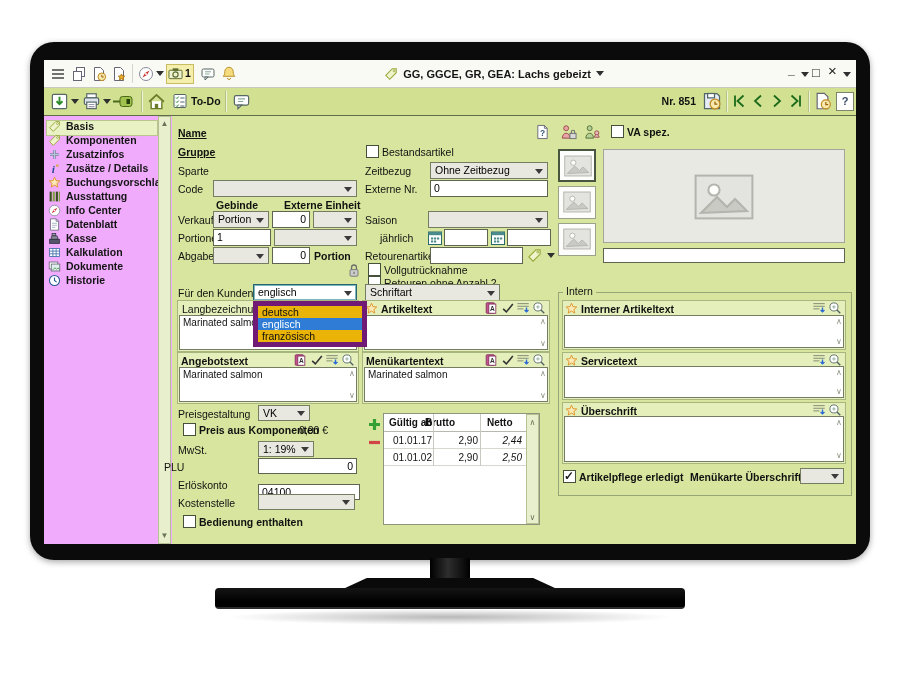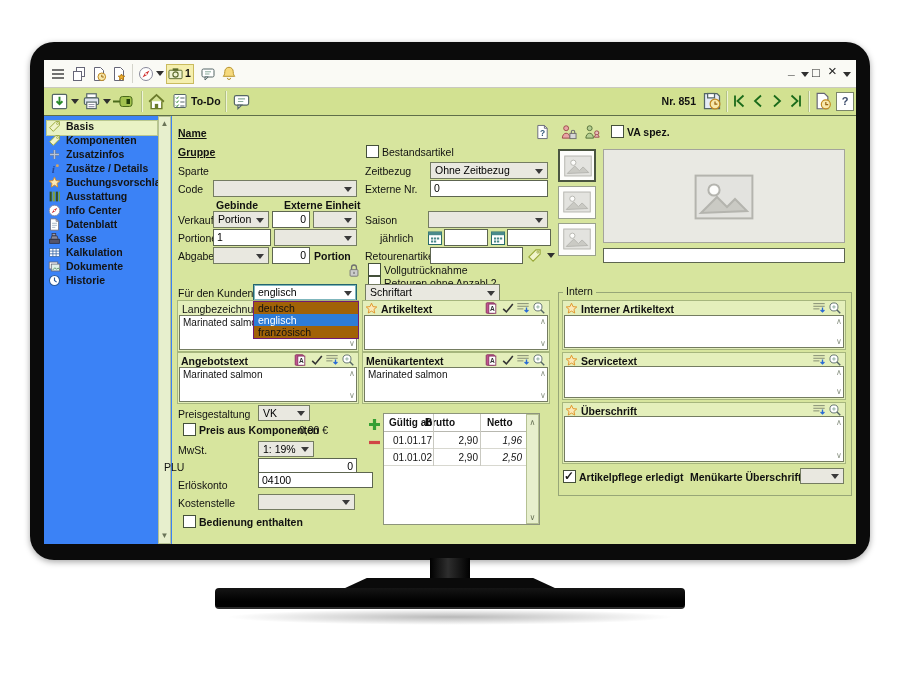--- a/index.html
+++ b/index.html
@@ -7,21 +7,21 @@
   #monitor{position:absolute;left:30px;top:42px;width:840px;height:518px;background:#0b0b0b;border-radius:24px;box-shadow:0 2px 6px rgba(0,0,0,.35);}
   #screen{position:absolute;left:44px;top:60px;width:812px;height:484px;background:#d7e59e;overflow:hidden;}
   
   #neck{position:absolute;left:430px;top:558px;width:40px;height:26px;background:linear-gradient(90deg,#000 0%,#2e2e2e 45%,#000 100%);}
   #base-step{position:absolute;left:320px;top:578px;width:260px;height:12px;background:#0a0a0a;clip-path:polygon(8% 100%,18% 0,82% 0,92% 100%);}
   #base-bar{position:absolute;left:215px;top:588px;width:470px;height:19px;background:linear-gradient(#151515,#000 70%);border-radius:4px;border-bottom:2px solid #2b2b2b;}
   #base-shadow{position:absolute;left:225px;top:609px;width:450px;height:16px;background:radial-gradient(ellipse at center,rgba(0,0,0,.28),rgba(0,0,0,0) 70%);}
   
   #menubar{position:absolute;left:0;top:0;width:812px;height:27px;background:#fafaf5;border-bottom:1px solid #c9c9bf;}
   #toolbar{position:absolute;left:0;top:28px;width:812px;height:27px;background:#d2e191;border-bottom:1px solid #5f6e49;}
-  #sidebar{position:absolute;left:0;top:56px;width:128px;height:428px;background:#3b82f6;}
+  #sidebar{position:absolute;left:0;top:56px;width:128px;height:428px;background:#f0abfc;}
   .lbl{position:absolute;font-size:10.5px;color:#111;white-space:nowrap;line-height:13px;}
   .b{font-weight:bold;}
   .u{text-decoration:underline;}
   .inp{position:absolute;background:#fff;border:1px solid #5d6550;font-size:10.5px;line-height:15px;padding:0 3px;box-sizing:border-box;overflow:hidden;white-space:nowrap;}
   .ar{text-align:right;}
   .cmb{position:absolute;background:#e9e8e0;border:1px solid #747c61;font-size:10.5px;line-height:15px;padding:0 16px 0 4px;box-sizing:border-box;overflow:hidden;white-space:nowrap;}
   .cmb::after{content:"";position:absolute;right:4px;top:50%;margin-top:-2px;border:4px solid transparent;border-top:5px solid #3a3a3a;}
   .cmb.focus{border:1px solid #25656f;box-shadow:inset 0 0 0 1px #7fb6bd;}
   .chk{position:absolute;width:11px;height:11px;background:#fff;border:1px solid #44503a;box-sizing:content-box;}
   .chk.on::after{content:"\2713";position:absolute;left:0px;top:-2px;font-size:12px;font-weight:bold;color:#1a1a1a;}
@@ -31,21 +31,21 @@
   .ic{position:absolute;display:block;}
   .ic svg{width:100%;height:100%;display:block;}
   .caret{position:absolute;width:0;height:0;border:4px solid transparent;border-top:5px solid #2f2f2f;}
   .sep-v{position:absolute;width:1px;background:#b3c186;border-right:1px solid #eef4d8;}
   .msep{position:absolute;width:1px;background:#d4d4cb;}
   .tbtn{position:absolute;}
   .side-item{position:absolute;left:2px;width:110px;height:13px;cursor:default;}
   .side-item .silbl{position:absolute;left:20px;top:0;font-size:10.5px;font-weight:bold;color:#141414;white-space:nowrap;}
   .side-item .sic{position:absolute;left:2px;top:0px;width:13px;height:13px;}
   .wg{font-size:12px;color:#222;}
-  .ddl{position:absolute;background:#a16207;border:1px solid #701a75;z-index:40;}
+  .ddl{position:absolute;background:#eab308;border:5px solid #701a75;z-index:40;}
   .ddi{height:12px;font-size:10.5px;line-height:12px;padding:0 4px;color:#111;white-space:nowrap;}
   .ddi.sel{background:#2e7cd6;color:#fff;}
   .thumb{position:absolute;width:38px;height:33px;background:#fdfdfb;border:1px solid #9aa28c;box-sizing:border-box;padding:3px;}
   .thumb.sel{border:2px solid #4a5540;}
   .gb{position:absolute;border:1px solid #97a677;}
   .gb-legend{position:absolute;background:#d7e59e;padding:0 3px;font-size:10.5px;color:#111;}
   .pt-hcell{position:absolute;font-size:10px;font-weight:bold;color:#111;line-height:14px;}
   .pt-cell{position:absolute;font-size:10px;color:#111;line-height:13px;text-align:right;}
   .it{font-style:italic;}
   .scrtrack{position:absolute;background:#e7efcd;border:1px solid #b5c193;box-sizing:border-box;}
@@ -113,20 +113,30 @@
           <path d="M5 5.8h6M5 8h4.5" stroke="#8a9" fill="none"></path>
         </svg>
       </span>
     <span class="ic" style="left:177px;top:5px;width:16px;height:17px">
         <svg viewBox="0 0 16 16">
           <path d="M8 1.8a4.2 4.2 0 0 1 4.2 4.2c0 3.2 1 4.2 1.6 4.8H2.2C2.8 10.2 3.8 9.2 3.8 6A4.2 4.2 0 0 1 8 1.8z" fill="#f6da7e" stroke="#b8942e"></path>
           <path d="M6.4 12.4a1.6 1.6 0 0 0 3.2 0" fill="none" stroke="#b8942e"></path>
         </svg>
       </span>
 
+    <span class="abs" style="left:300px;top:0;width:300px;height:27px;display:flex;align-items:center;justify-content:center;gap:5px">
+      <span class="ic" style="position:static;width:14px;height:14px">
+          <svg viewBox="0 0 16 16">
+            <path d="M2 9.5L9.5 2H14v4.5L6.5 14z" fill="#f0f4cc" stroke="#99a83a" stroke-width="1.2"></path>
+            <circle cx="11.6" cy="4.4" r="1.1" fill="#fff" stroke="#99a83a"></circle>
+          </svg>
+        </span>
+      <span style="font-size:11px;font-weight:bold;color:#141414;white-space:nowrap">GG, GGCE, GR, GEA: Lachs gebeizt</span>
+      <span class="caret" style="position:static;margin-top:3px"></span>
+    </span>
 
     <span class="lbl wg" style="left:744px;top:4px;font-weight:bold">_</span>
     <span class="caret" style="left:757px;top:12px"></span>
     <span class="lbl wg" style="left:768px;top:6px;font-size:13px">□</span>
     <span class="lbl wg" style="left:784px;top:4px;font-size:15px">×</span>
     <span class="caret" style="left:799px;top:12px"></span>
   </div>
 
   <div id="toolbar">
     <span class="ic tbtn" style="left:6px;top:4px;width:19px;height:19px">
@@ -539,21 +549,21 @@
   <span class="lbl" style="left:134px;top:348px">Preisgestaltung</span>
   <div class="cmb" style="left:214px;top:345px;width:52px;height:16px">VK</div>
   <span class="chk" style="left:139px;top:363px"></span>
   <span class="lbl b" style="left:155px;top:364px">Preis aus Komponenten</span>
   <span class="lbl" style="left:255px;top:364px">0,00 €</span>
   <span class="lbl" style="left:134px;top:384px">MwSt.</span>
   <div class="cmb" style="left:214px;top:381px;width:56px;height:16px">1: 19%</div>
   <span class="lbl" style="left:120px;top:401px">PLU</span>
   <div class="inp ar" style="left:214px;top:398px;width:99px;height:16px">0</div>
   <span class="lbl" style="left:134px;top:419px">Erlöskonto</span>
-  <div class="inp" style="left:214px;top:412px;width:115px;height:16px">04100</div>
+  <div class="inp" style="left:214px;top:424px;width:102px;height:16px">04100</div>
   <span class="lbl" style="left:134px;top:437px">Kostenstelle</span>
   <div class="cmb" style="left:214px;top:434px;width:97px;height:16px"></div>
   <span class="chk" style="left:139px;top:455px"></span>
   <span class="lbl b" style="left:155px;top:456px">Bedienung enthalten</span>
 
   <span class="ic" style="left:324px;top:358px;width:13px;height:13px">
       <svg viewBox="0 0 13 13">
         <path d="M6.5 1v11M1 6.5h11" stroke="#33a033" stroke-width="3.2"></path>
       </svg>
     </span>
@@ -563,21 +573,21 @@
       </svg>
     </span>
   <div class="abs" style="left:339px;top:353px;width:157px;height:112px;background:#fff;border:1px solid #8d947c;box-sizing:border-box">
     <span class="pt-hcell" style="left:5px;top:2px">Gültig ab</span>
     <span class="pt-hcell" style="left:41px;top:2px">Brutto</span>
     <span class="pt-hcell" style="left:103px;top:2px">Netto</span>
     <div class="abs" style="left:0;top:17px;width:142px;height:1px;background:#b8b8b0"></div>
 
     <span class="pt-cell" style="left:2px;top:20px;width:46px">01.01.17</span>
     <span class="pt-cell" style="left:52px;top:20px;width:42px">2,90</span>
-    <span class="pt-cell it" style="left:98px;top:20px;width:40px">1,96</span>
+    <span class="pt-cell it" style="left:98px;top:20px;width:40px">2,44</span>
     <div class="abs" style="left:0;top:34px;width:142px;height:1px;background:#d8d8d0"></div>
 
     <span class="pt-cell" style="left:2px;top:37px;width:46px">01.01.02</span>
     <span class="pt-cell" style="left:52px;top:37px;width:42px">2,90</span>
     <span class="pt-cell it" style="left:98px;top:37px;width:40px">2,50</span>
     <div class="abs" style="left:0;top:51px;width:142px;height:1px;background:#d8d8d0"></div>
     <div class="abs" style="left:49px;top:0;width:1px;height:52px;background:#c9c9c1"></div>
     <div class="abs" style="left:96px;top:0;width:1px;height:52px;background:#c9c9c1"></div>
     <div class="scrtrack" style="left:142px;top:0;width:13px;height:110px">
       <span class="scrarr" style="top:3px">∧</span>

